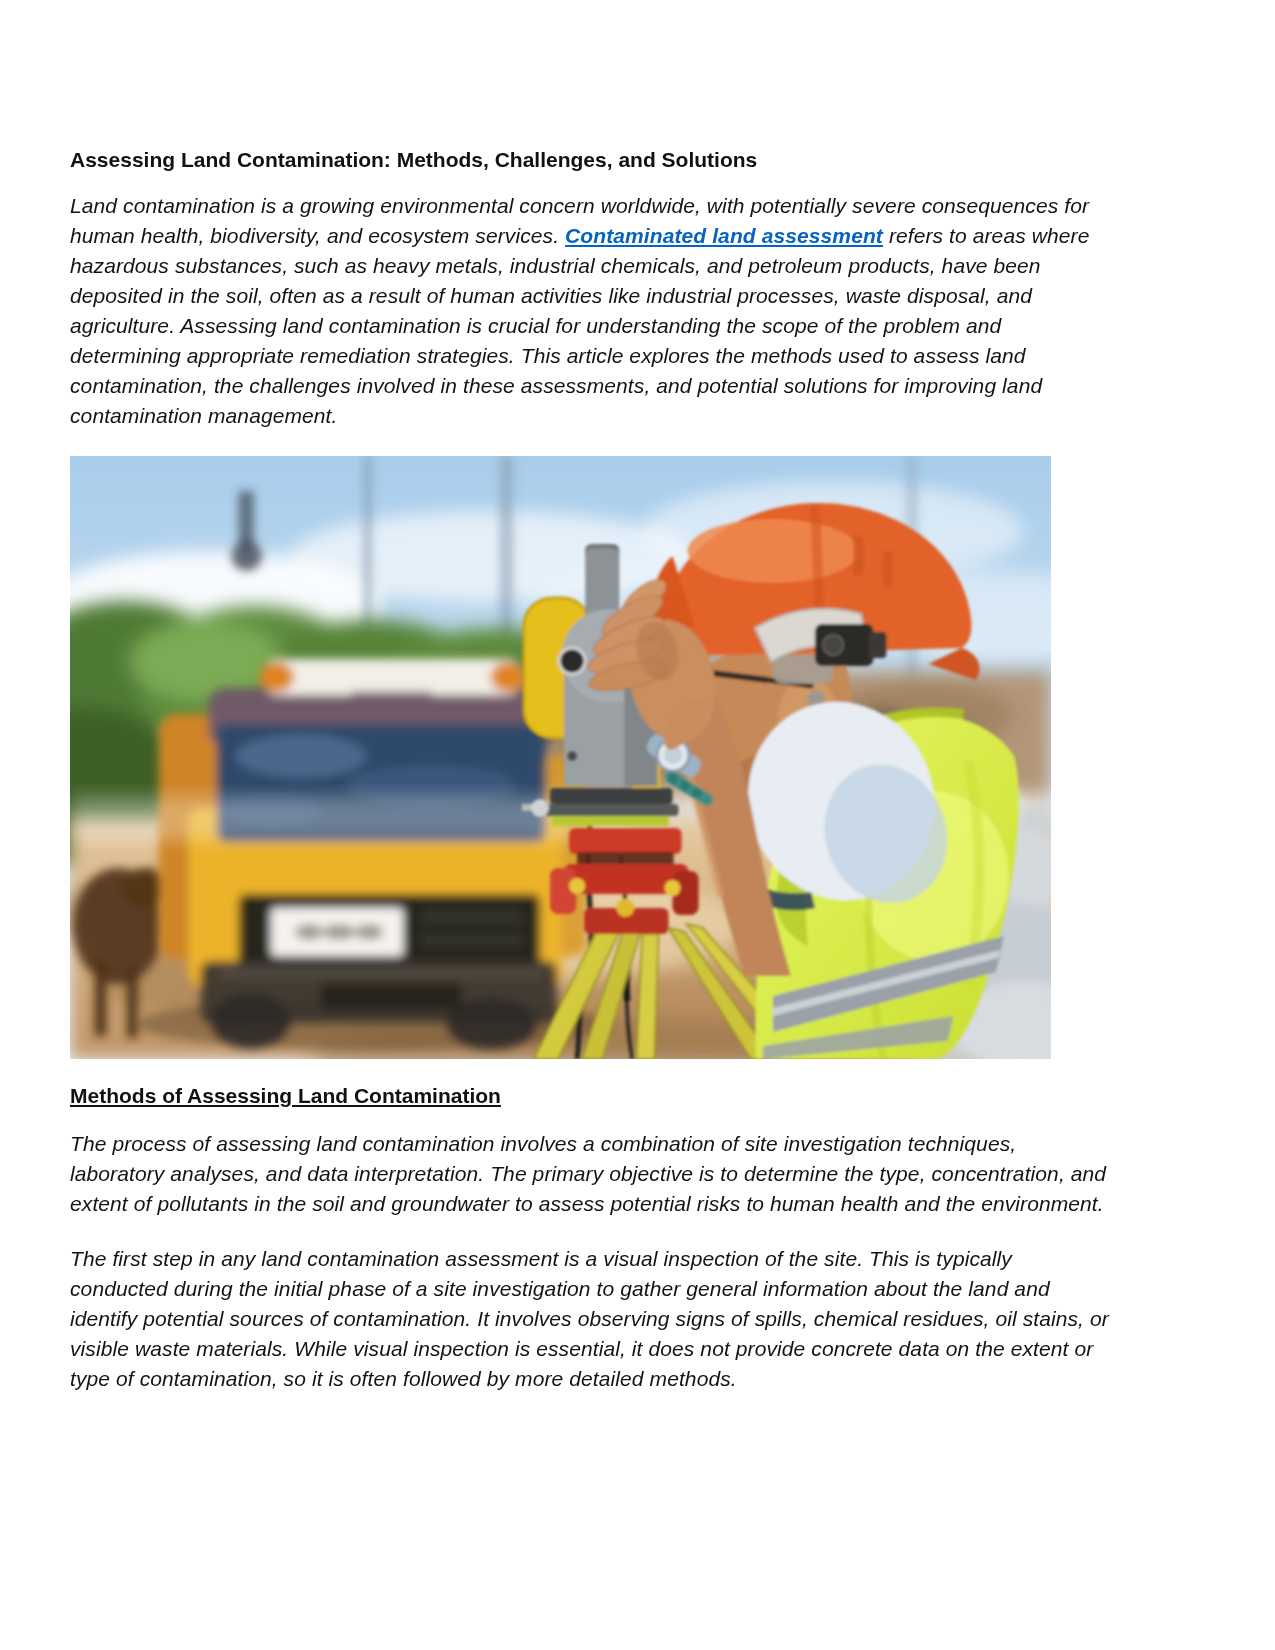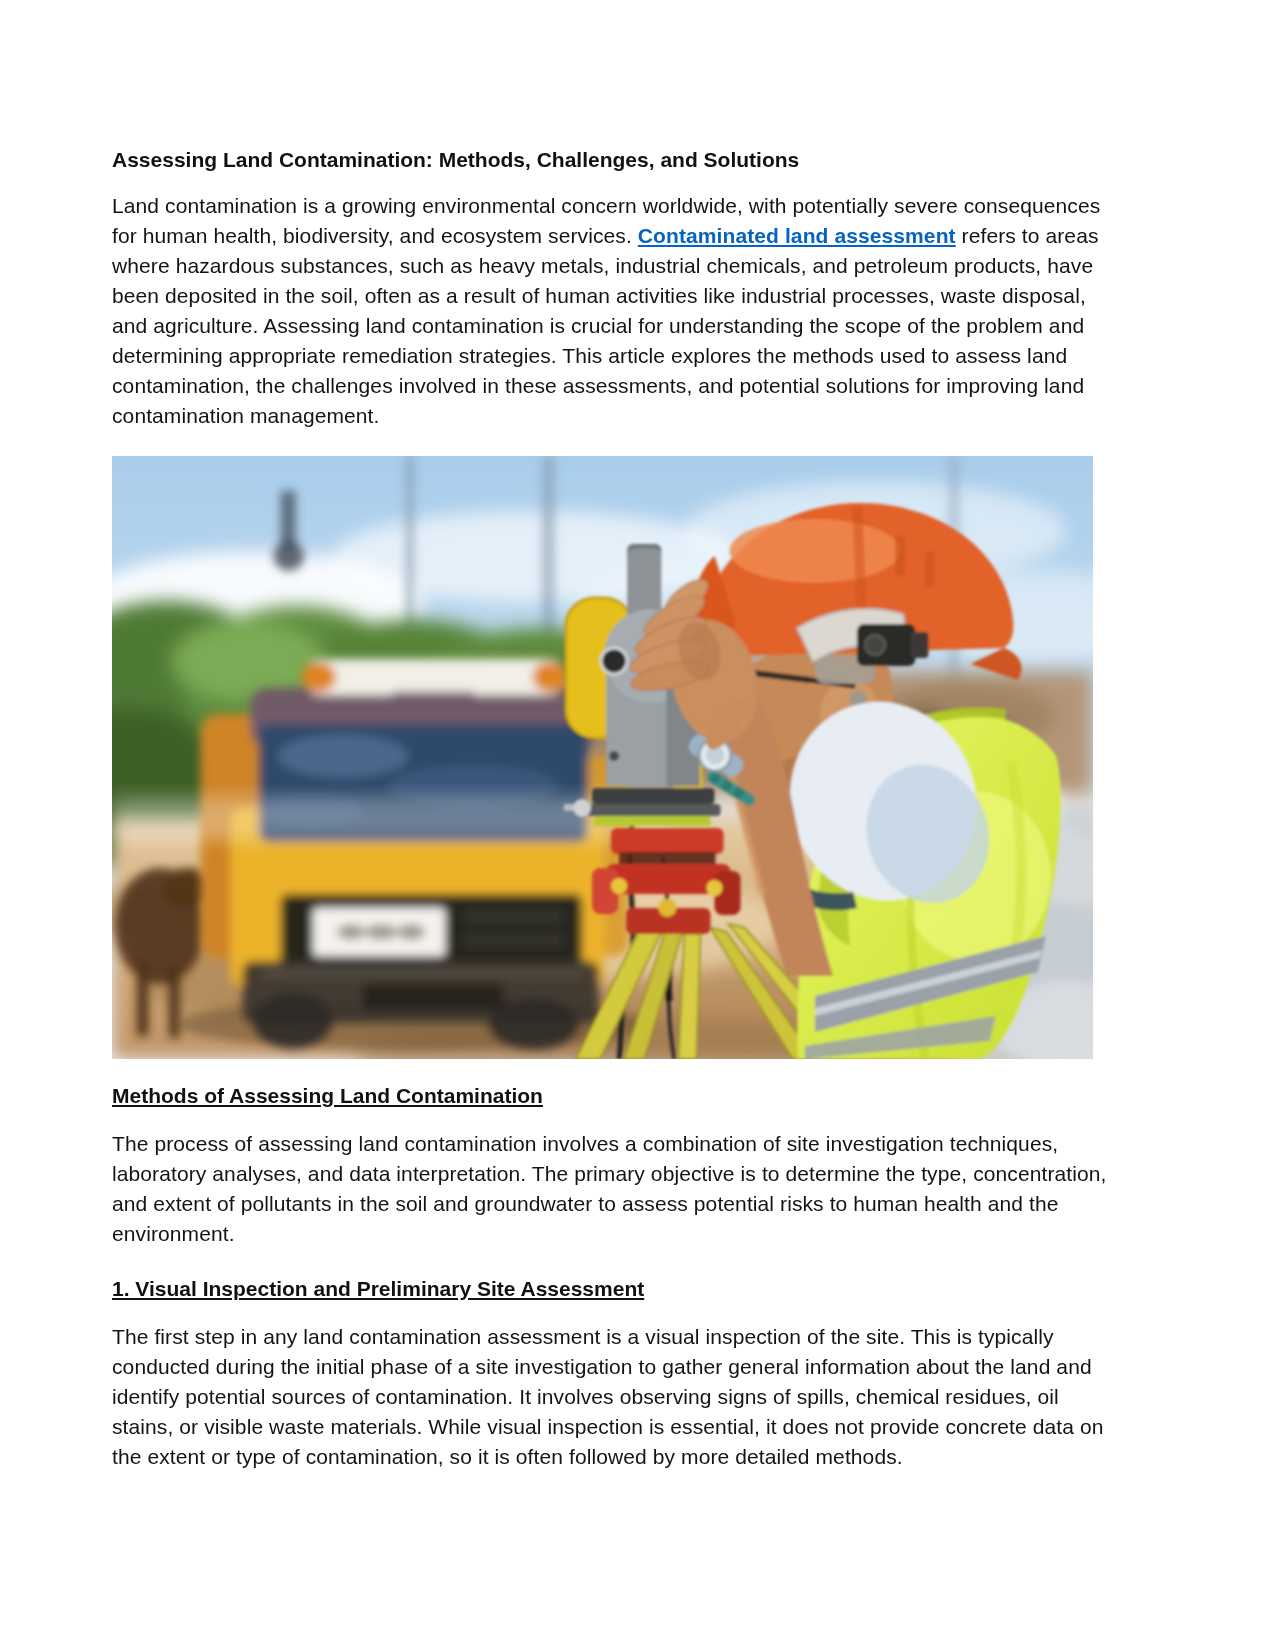--- a/index.html
+++ b/index.html
@@ -3,28 +3,28 @@
 <meta charset="utf-8">
 <style>
   html,body{margin:0;padding:0;background:#ffffff;}
   body{
     width:1275px;height:1650px;position:relative;
     font-family:"Liberation Sans","DejaVu Sans",sans-serif;
     color:#141414;
   }
   .content{
     position:absolute;top:0;left:0;width:1256px;
-    padding:145px 145px 0 112px;box-sizing:border-box;
+    padding:145px 145px 0 70px;box-sizing:border-box;
   }
   h1,h2{
     font-size:21px;line-height:30px;font-weight:bold;margin:0 0 16px 0;color:#111;
   }
   h2{margin:22px 0 18px 0;text-decoration:underline;}
   p{
-    font-size:21px;line-height:30px;margin:0 0 25px 0;letter-spacing:0.1px;
+    font-size:21px;line-height:30px;margin:0 0 25px 0;letter-spacing:0.1px;font-style:italic;
   }
   .doc-link{
     font-weight:bold;text-decoration:underline;cursor:pointer;
   }
   figure.photo{
     margin:0 0 22px 0;width:981px;height:603px;overflow:hidden;background:#cfe2f2;
   }
   figure.photo svg{display:block;width:981px;height:603px;}
 </style>
 </head>
@@ -275,16 +275,15 @@
             </g>
           </g>
         </g>
       </g>
     </svg>
   </figure>
 
   <h2>Methods of Assessing Land Contamination</h2>
   <p>The process of assessing land contamination involves a combination of site investigation techniques, laboratory analyses, and data interpretation. The primary objective is to determine the type, concentration, and extent of pollutants in the soil and groundwater to assess potential risks to human health and the environment.</p>
 
-  <h2>1. Visual Inspection and Preliminary Site Assessment</h2>
   <p>The first step in any land contamination assessment is a visual inspection of the site. This is typically conducted during the initial phase of a site investigation to gather general information about the land and identify potential sources of contamination. It involves observing signs of spills, chemical residues, oil stains, or visible waste materials. While visual inspection is essential, it does not provide concrete data on the extent or type of contamination, so it is often followed by more detailed methods.</p>
 
 </div>
 
 </body></html>

